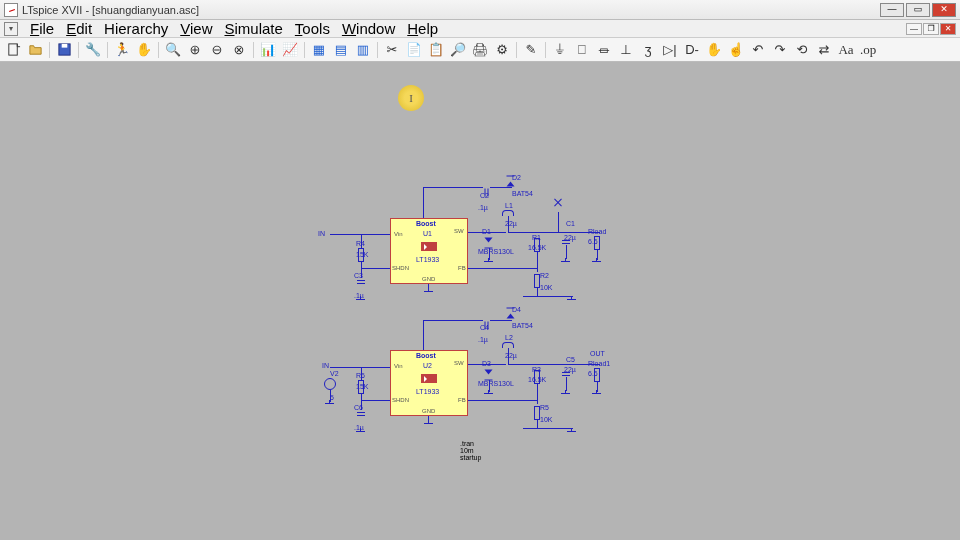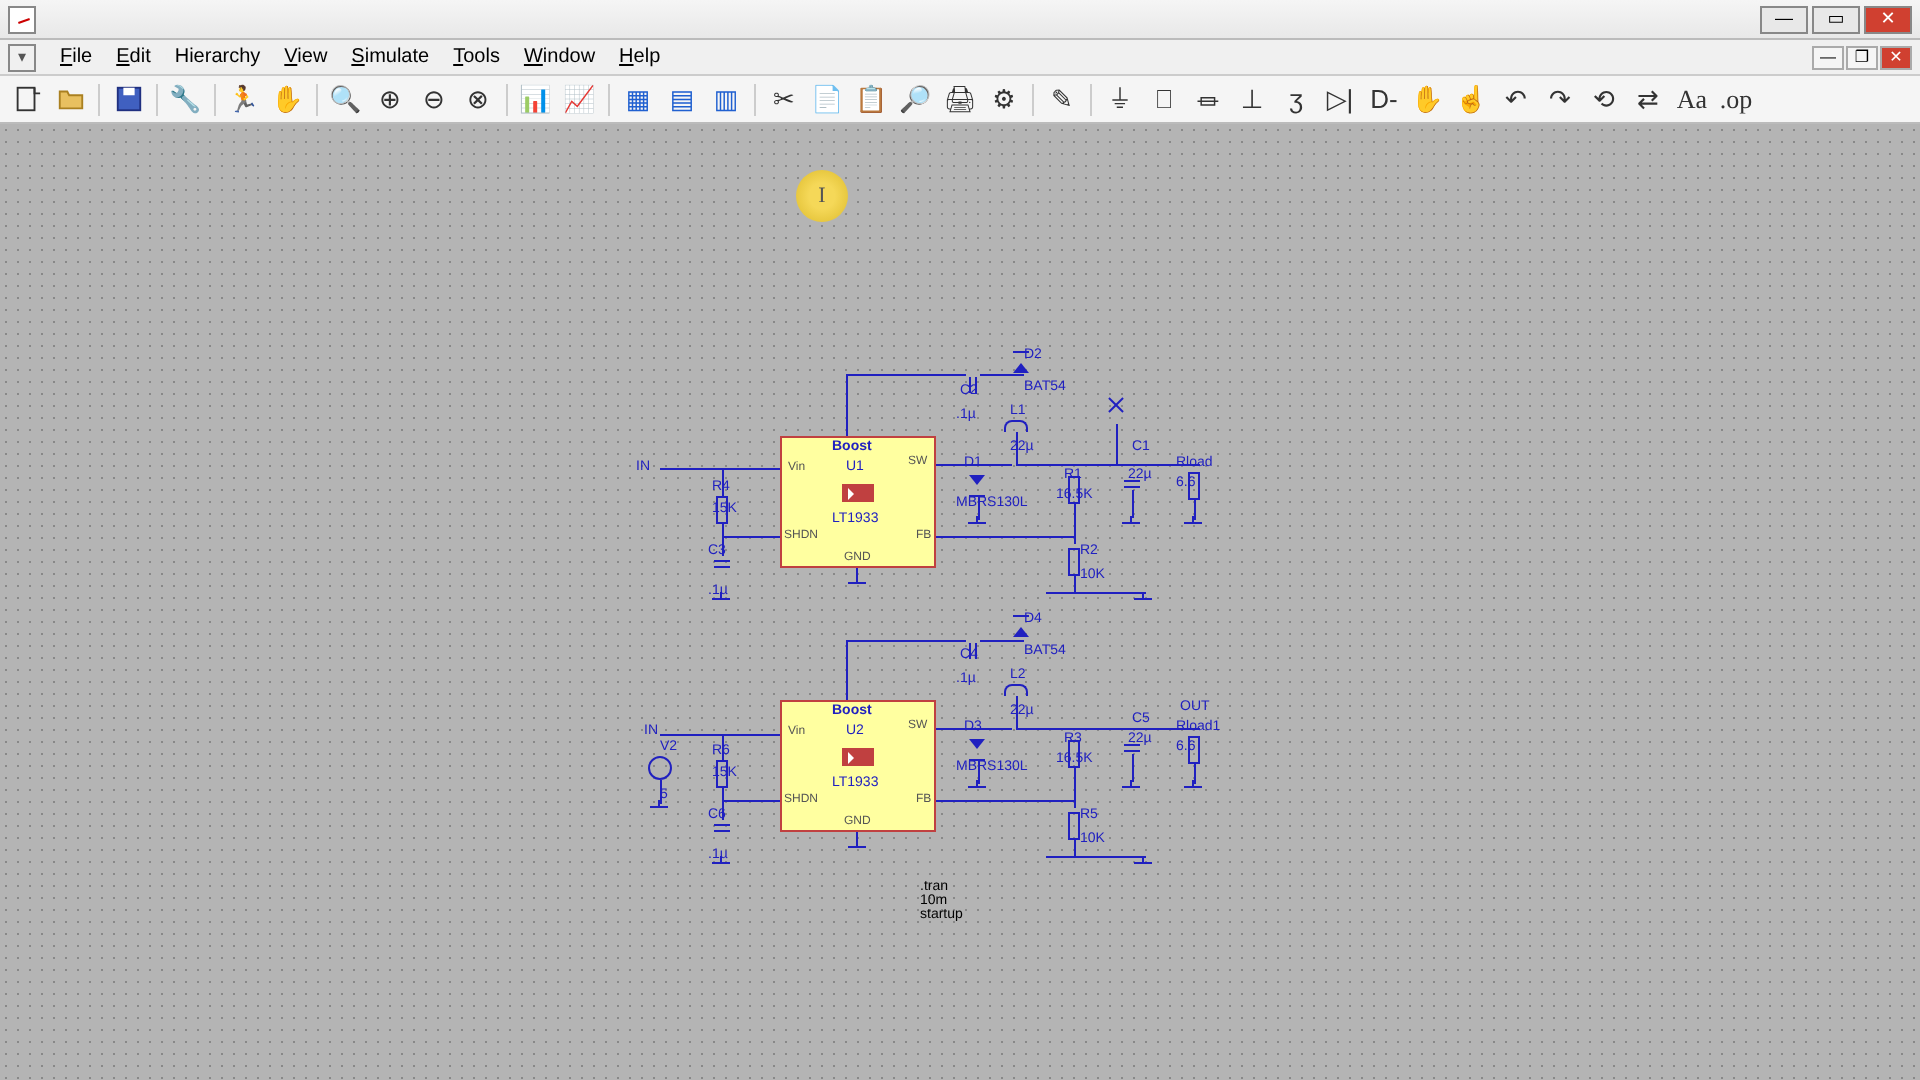--- a/index.html
+++ b/index.html
@@ -6,21 +6,21 @@
 body { font-family: Tahoma, sans-serif; font-size:11px; background:#fff; overflow:hidden; width:960px; height:540px; position:relative;}
 .titlebar { height:20px; background:linear-gradient(to bottom,#f5f5f5,#e8e8e8); display:flex; align-items:center; border-bottom:1px solid #bbb; padding:0 4px;}
 .app-icon { width:14px; height:14px; background:#fff; border:1px solid #888; margin-right:4px; position:relative;}
 .app-icon::after { content:''; position:absolute; width:6px; height:1px; background:#c00; top:6px; left:4px; transform:rotate(-20deg);}
 .titlebar-text { font-size:11px; color:#333; }
 .winbtns { margin-left:auto; display:flex; gap:2px;}
 .winbtn { width:24px; height:14px; border:1px solid #888; display:flex; align-items:center; justify-content:center; font-size:9px; background:#e8e8e8; cursor:pointer; line-height:1;}
 .winbtn.close { background:#d04030; color:#fff;}
 .menubar { height:18px; background:#f0f0f0; border-bottom:1px solid #ccc; display:flex; align-items:center; padding:0 4px; gap:0;}
 .sysmenu { width:14px; height:14px; border:1px solid #888; margin-right:6px; display:flex; align-items:center; justify-content:center; font-size:8px; color:#555;}
-.menuitem { padding:2px 6px; font-size:10px; cursor:pointer;}
+.menuitem { padding:2px 6px; font-size:15px; cursor:pointer;}
 .menuitem u { text-decoration:underline;}
 .mdi-btns { margin-left:auto; display:flex; gap:1px;}
 .mdi-btn { width:16px; height:12px; border:1px solid #aaa; background:#f5f5f5; font-size:8px; display:flex; align-items:center; justify-content:center; cursor:pointer;}
 .mdi-btn.close { background:#d04030; color:#fff;}
 .toolbar { height:24px; background:#f5f5f5; border-bottom:1px solid #bbb; display:flex; align-items:center; padding:0 4px; gap:4px;}
 .tbtn { width:18px; height:18px; display:flex; align-items:center; justify-content:center; cursor:pointer; font-size:13px; color:#333; border-radius:2px;}
 .tbtn svg { width:15px; height:15px; }
 .sep { width:1px; height:16px; background:#ccc; margin:0 1px;}
 .canvas { position:absolute; top:62px; left:0; right:0; bottom:0; background:#b4b4b4; overflow:hidden;}
 .dotgrid { position:absolute; inset:0; background-image:radial-gradient(circle,#888 0.5px,transparent 0.5px); background-size:6px 6px;}
@@ -46,20 +46,21 @@
 .diode {position:absolute;width:0;height:0;border-left:5px solid #2020c0;border-top:4px solid transparent;border-bottom:4px solid transparent;}
 .diode::after{content:'';position:absolute;left:5px;top:-4px;width:1px;height:8px;background:#2020c0;}
 .vsrc { position:absolute; width:12px; height:12px; border:1px solid #2020c0; border-radius:50%;}
 .directive { position:absolute; color:#000; font-size:7px;}
 </style>
 </head>
 <body>
 
 <div class="titlebar">
   <div class="app-icon"></div>
+  <span class="titlebar-text">LTspice XVII - [shuangdianyuan.asc]</span>
   <div class="winbtns">
     <div class="winbtn">—</div>
     <div class="winbtn">▭</div>
     <div class="winbtn close">✕</div>
   </div>
 </div>
 
 <div class="menubar">
   <div class="sysmenu">▾</div>
   <div class="menuitem"><u>F</u><span>ile</span></div>

